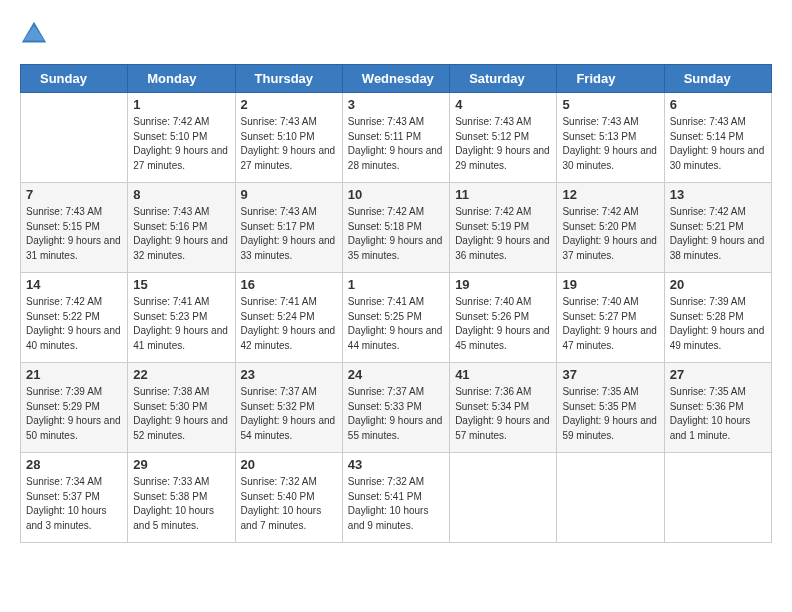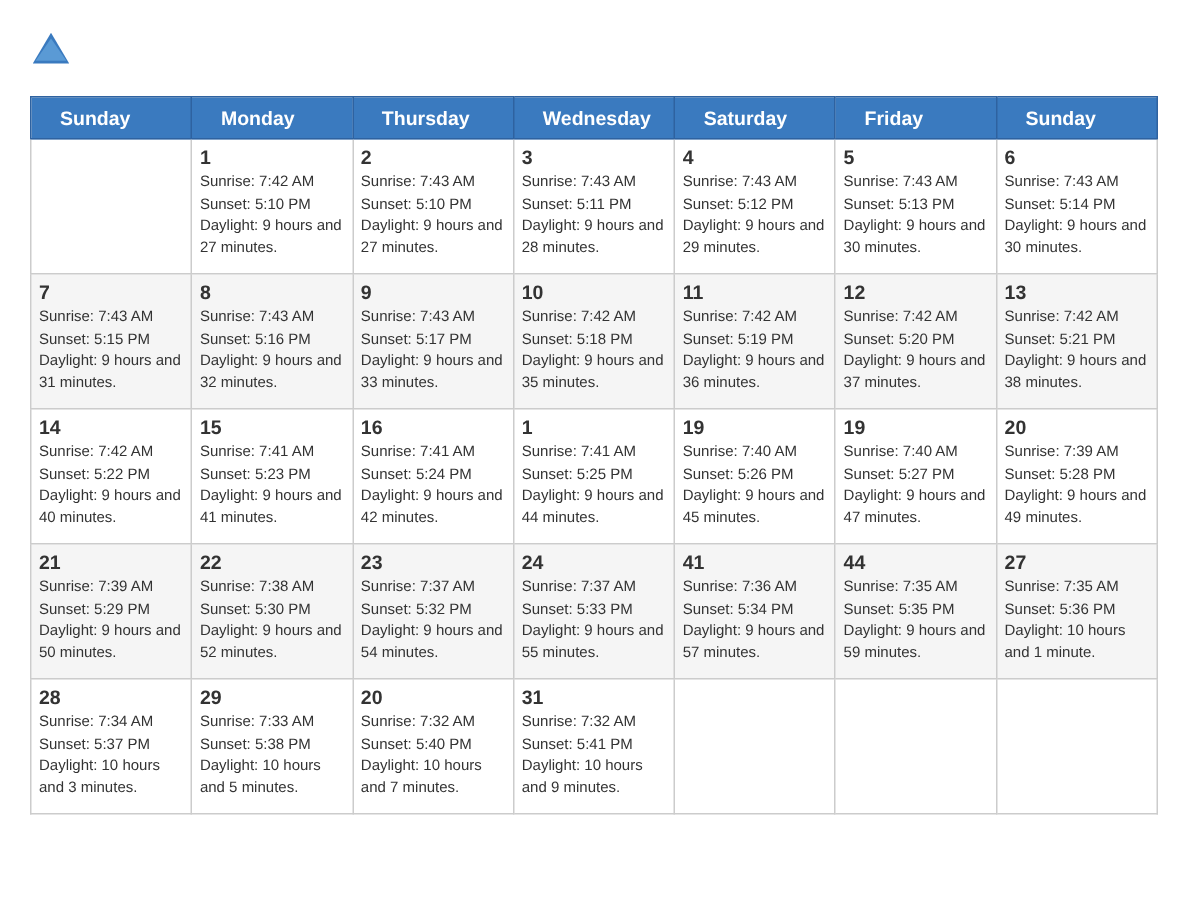--- a/index.html
+++ b/index.html
@@ -216,21 +216,21 @@
         </td>
         <td>
           <span class="day-num">24</span>
           <div class="cell-info">Sunrise: 7:37 AM<br>Sunset: 5:33 PM<br>Daylight: 9 hours and 55 minutes.</div>
         </td>
         <td>
           <span class="day-num">41</span>
           <div class="cell-info">Sunrise: 7:36 AM<br>Sunset: 5:34 PM<br>Daylight: 9 hours and 57 minutes.</div>
         </td>
         <td>
-          <span class="day-num">44</span>
+          <span class="day-num">37</span>
           <div class="cell-info">Sunrise: 7:35 AM<br>Sunset: 5:35 PM<br>Daylight: 9 hours and 59 minutes.</div>
         </td>
         <td>
           <span class="day-num">27</span>
           <div class="cell-info">Sunrise: 7:35 AM<br>Sunset: 5:36 PM<br>Daylight: 10 hours and 1 minute.</div>
         </td>
       </tr>
       <tr>
         <td>
           <span class="day-num">28</span>
@@ -238,21 +238,21 @@
         </td>
         <td>
           <span class="day-num">29</span>
           <div class="cell-info">Sunrise: 7:33 AM<br>Sunset: 5:38 PM<br>Daylight: 10 hours and 5 minutes.</div>
         </td>
         <td>
           <span class="day-num">20</span>
           <div class="cell-info">Sunrise: 7:32 AM<br>Sunset: 5:40 PM<br>Daylight: 10 hours and 7 minutes.</div>
         </td>
         <td>
-          <span class="day-num">31</span>
+          <span class="day-num">43</span>
           <div class="cell-info">Sunrise: 7:32 AM<br>Sunset: 5:41 PM<br>Daylight: 10 hours and 9 minutes.</div>
         </td>
         <td class="empty-cell"></td>
         <td class="empty-cell"></td>
         <td class="empty-cell"></td>
       </tr>
     </tbody>
 </table>
 
 </body></html>

